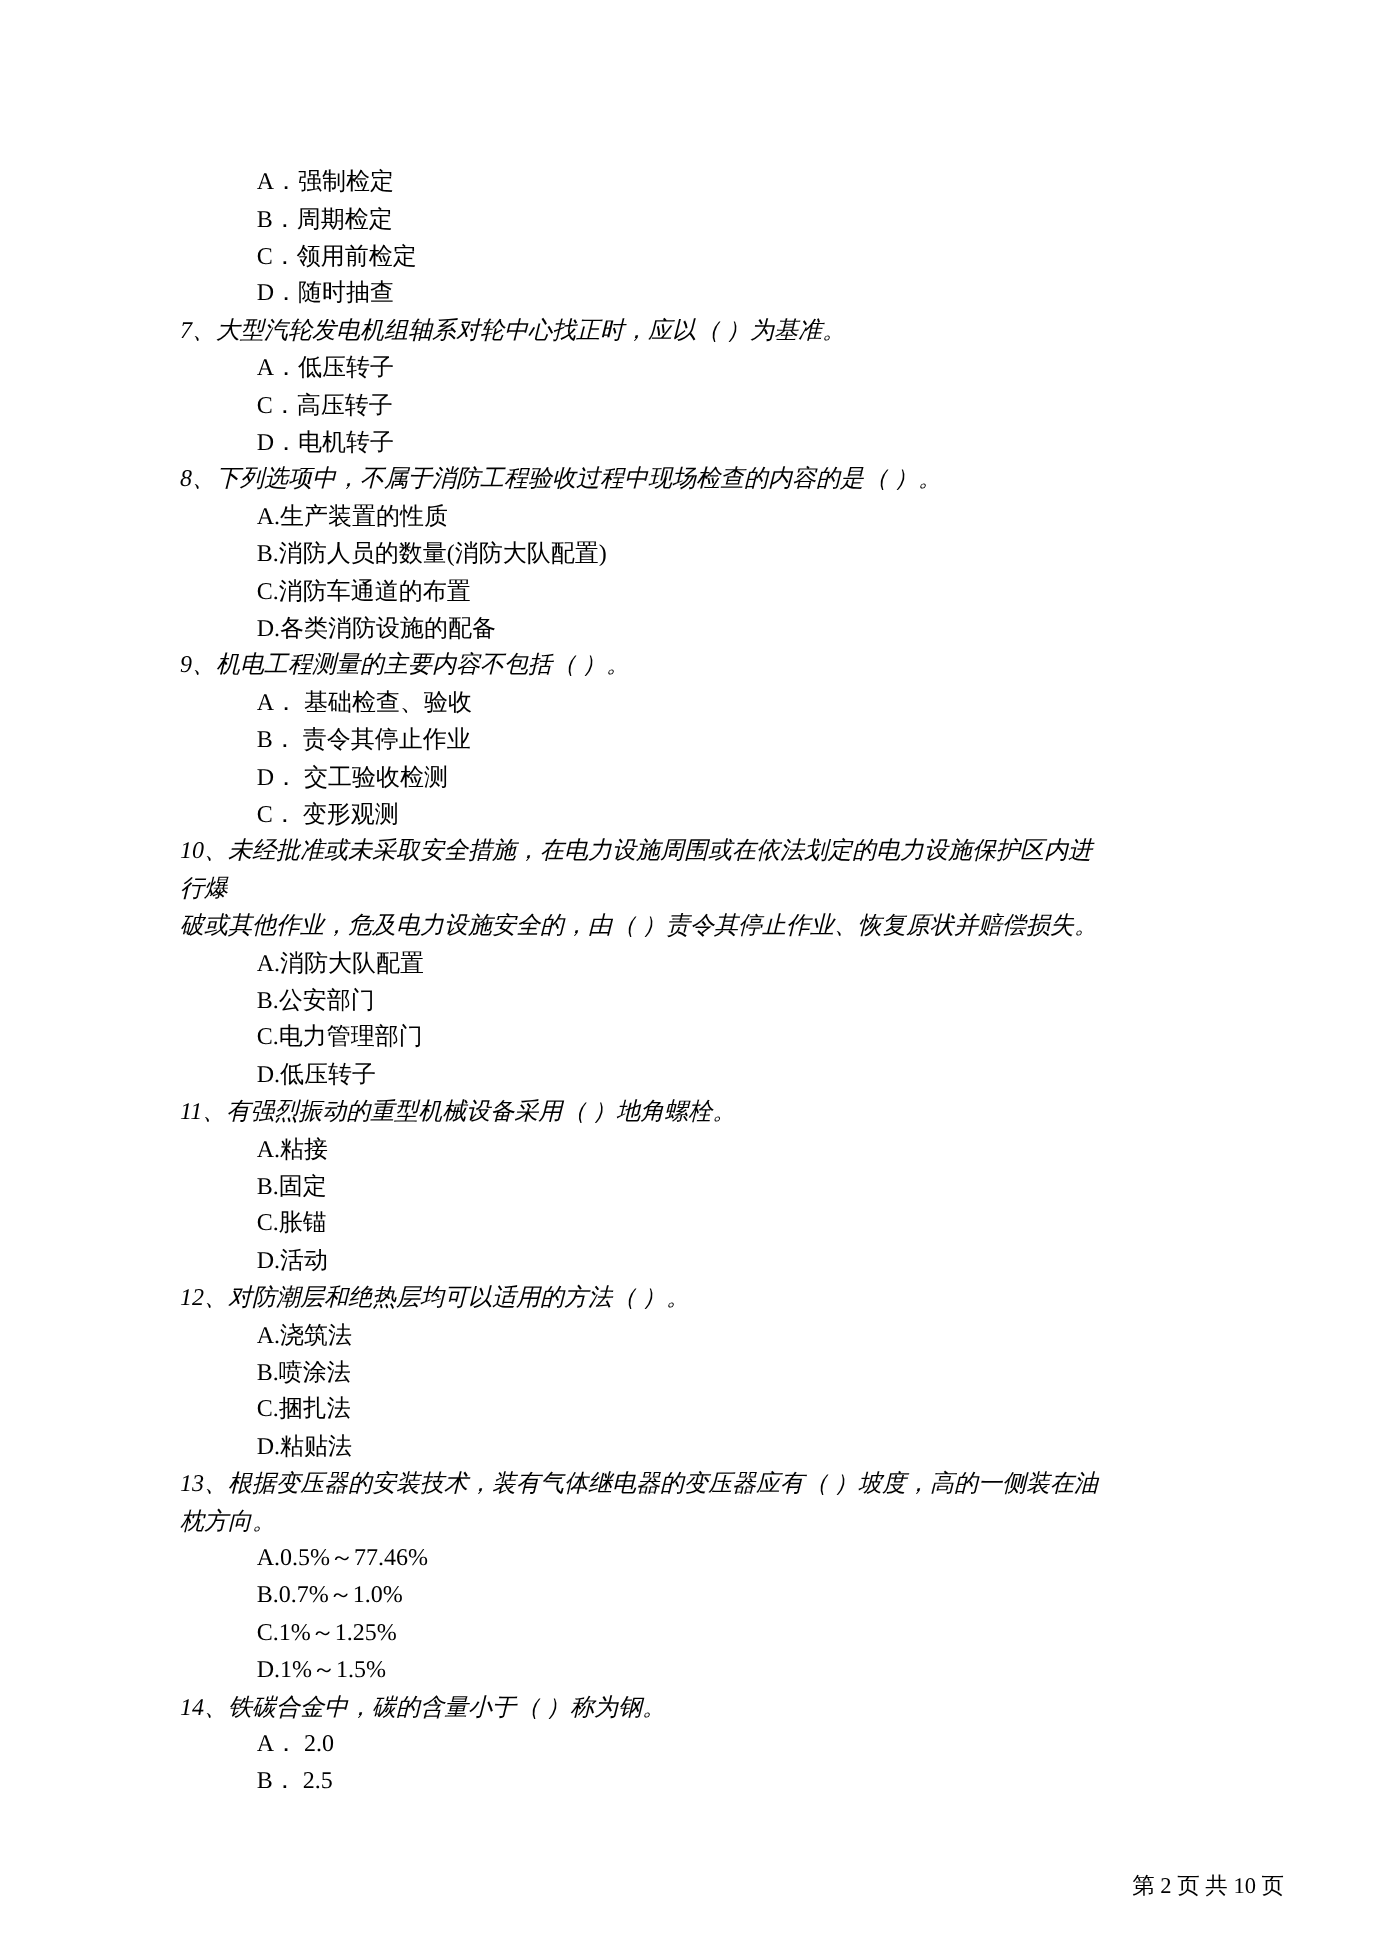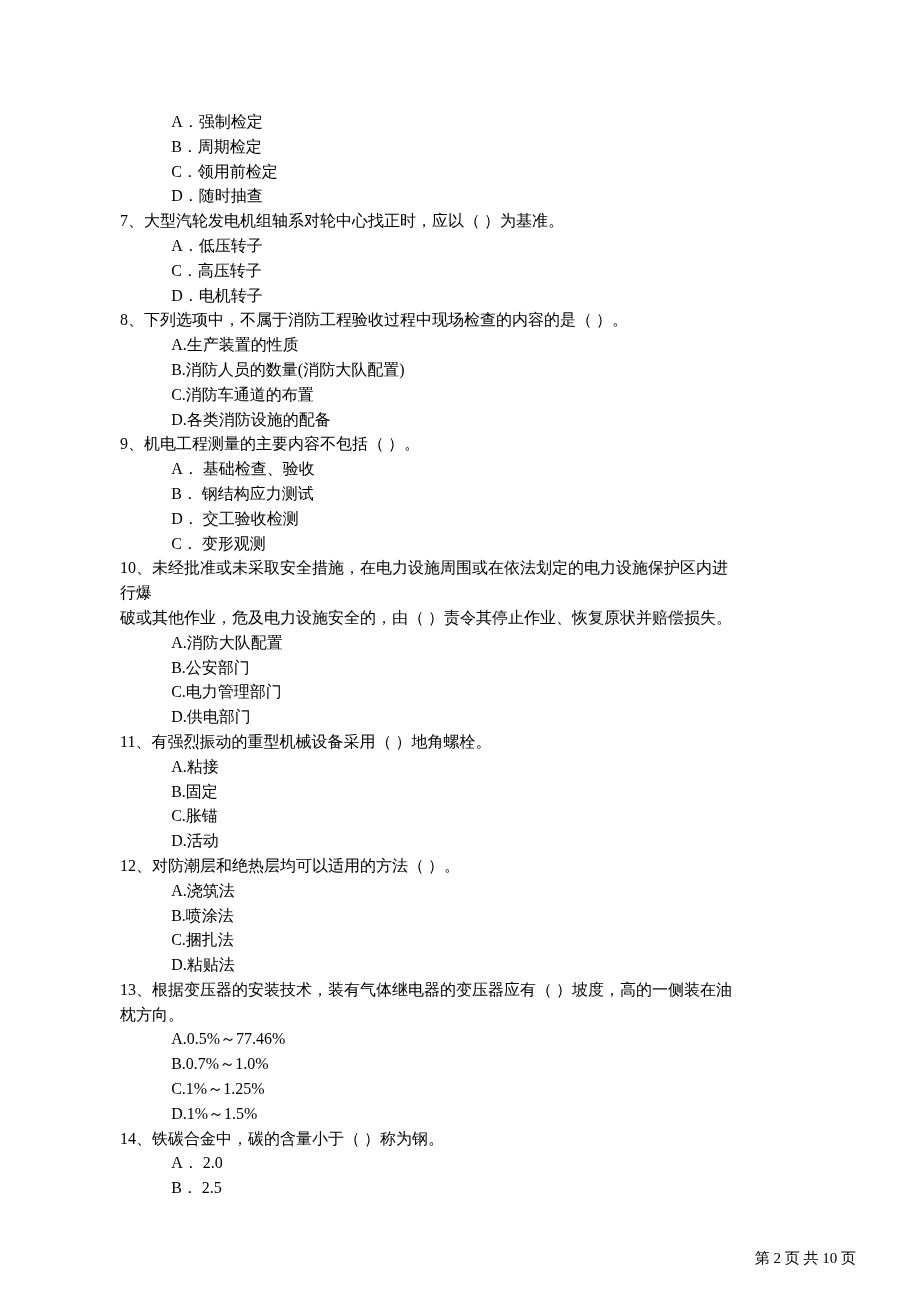--- a/index.html
+++ b/index.html
@@ -16,20 +16,21 @@
     min-height: 1302px;
     padding: 110px 120px 40px 120px;
     box-sizing: border-box;
     position: relative;
   }
   .question {
     margin: 0;
   }
   .q-text {
     text-indent: 0;
+    font-style: italic;
   }
   .options {
     padding-left: 3.2em;
   }
   .option {
     display: block;
   }
   .footer {
     position: absolute;
     bottom: 32px;
@@ -69,34 +70,34 @@
       <span class="option">B.消防人员的数量(消防大队配置)</span>
       <span class="option">C.消防车通道的布置</span>
       <span class="option">D.各类消防设施的配备</span>
     </div>
   </div>
 
   <div class="question">
     <div class="q-text">9、机电工程测量的主要内容不包括（    ）。</div>
     <div class="options">
       <span class="option">A． 基础检查、验收</span>
-      <span class="option">B． 钢结构应力测试</span>
+      <span class="option">B． 责令其停止作业</span>
       <span class="option">D． 交工验收检测</span>
       <span class="option">C． 变形观测</span>
     </div>
   </div>
 
   <div class="question">
     <div class="q-text">10、未经批准或未采取安全措施，在电力设施周围或在依法划定的电力设施保护区内进行爆</div>
     <div class="q-text">破或其他作业，危及电力设施安全的，由（    ）责令其停止作业、恢复原状并赔偿损失。</div>
     <div class="options">
       <span class="option">A.消防大队配置</span>
       <span class="option">B.公安部门</span>
       <span class="option">C.电力管理部门</span>
-      <span class="option">D.供电部门</span>
+      <span class="option">D.低压转子</span>
     </div>
   </div>
 
   <div class="question">
     <div class="q-text">11、有强烈振动的重型机械设备采用（    ）地角螺栓。</div>
     <div class="options">
       <span class="option">A.粘接</span>
       <span class="option">B.固定</span>
       <span class="option">C.胀锚</span>
       <span class="option">D.活动</span>

